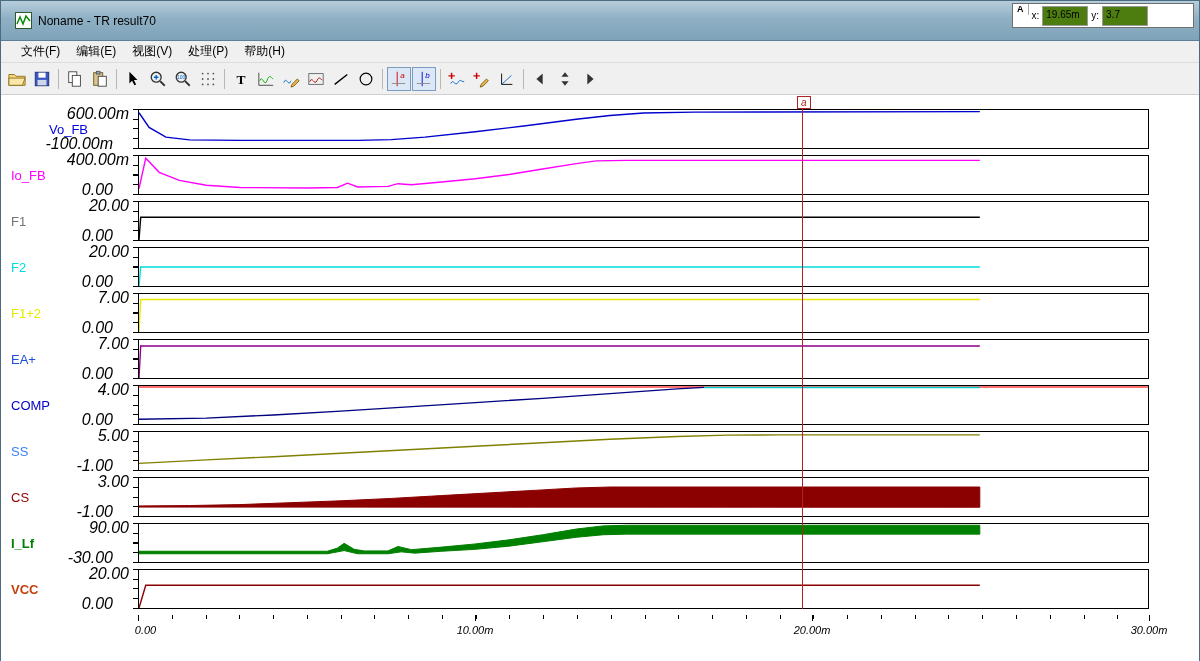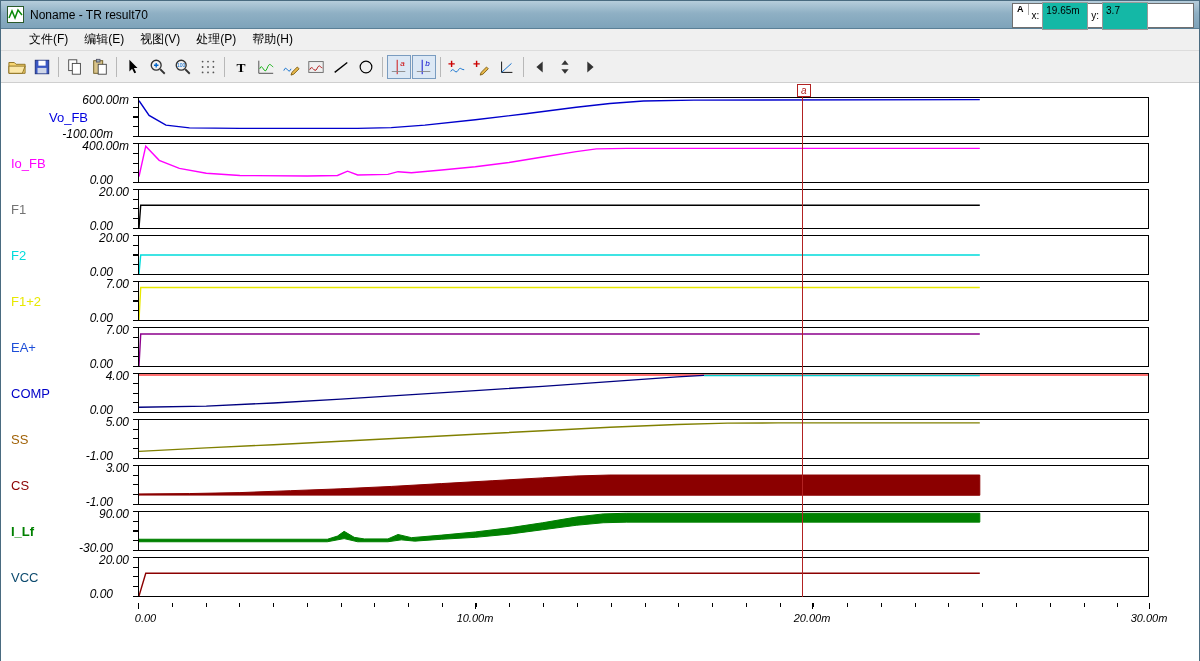--- a/index.html
+++ b/index.html
@@ -5,63 +5,63 @@
   * { box-sizing: border-box; margin: 0; padding: 0; }
   body {
     width: 1200px; height: 661px; overflow: hidden;
     font-family: "Liberation Sans", sans-serif;
     background: #fff;
   }
   .app { position: relative; width: 1200px; height: 661px; background: #fff; border: 1px solid #4a6b80; }
 
   
   .titlebar {
-    height: 28px; display: flex; align-items: center; padding: 0 6px;
+    height: 40px; display: flex; align-items: center; padding: 0 14px;
     background: linear-gradient(#b6cddb, #8fb0c4 45%, #7ea3ba);
     border-bottom: 1px solid #5a7f96;
   }
   .app-icon { width: 17px; height: 17px; display: inline-flex; }
   .app-icon svg { width: 17px; height: 17px; }
   .title { font-size: 12px; color: #000; margin-left: 6px; }
 
   
   .readout {
     position: absolute; top: 2px; right: 5px; z-index: 60;
     width: 182px; height: 25px; background: #fff; border: 1px solid #6f6f6f;
     display: flex; align-items: center; gap: 3px; padding: 0 4px; font-size: 10px;
   }
   .ro-a { font-size: 9px; font-weight: bold; border-right: 1px solid #aaa; padding-right: 4px; align-self: flex-start; line-height: 11px; }
   .ro-lab { font-size: 10px; }
-  .ro-box { border: 1px solid #9a9a9a; background: #14b8a6; padding: 0 3px; min-width: 46px; height: 28px; line-height: 15px; font-size: 10px; }
+  .ro-box { border: 1px solid #9a9a9a; background: #4d7c0f; padding: 0 3px; min-width: 46px; height: 20px; line-height: 15px; font-size: 10px; }
 
   
   .menubar {
     height: 22px; background: #f0f0f0; display: flex; align-items: center;
-    padding-left: 20px; border-bottom: 1px solid #dcdcdc; font-size: 12px;
+    padding-left: 12px; border-bottom: 1px solid #dcdcdc; font-size: 12px;
   }
   .menu-item { padding: 2px 8px; cursor: default; }
 
   
   .toolbar {
     height: 32px; background: #f0f0f0; display: flex; align-items: center;
     padding-left: 4px; gap: 1px; border-bottom: 1px solid #cfcfcf;
   }
   .tb-btn {
     width: 24px; height: 24px; background: transparent; border: 1px solid transparent;
     display: inline-flex; align-items: center; justify-content: center; padding: 0;
   }
   .tb-btn.active { border: 1px solid #7a9cc0; background: #dce8f5; }
   .tb-btn svg { width: 18px; height: 18px; }
   .tb-sep { width: 1px; height: 20px; background: #b8b8b8; margin: 0 3px; }
 
   
   .plot-region { position: relative; height: 579px; background: #fff; padding-top: 14px; }
   .panel { display: flex; height: 40px; margin-bottom: 6px; }
   .sig { width: 75px; font-size: 13px; padding-left: 10px; display: flex; align-items: center; }
-  .yaxis { width: 62px; position: relative; font-size: 12px; font-style: italic; color: #000; }
+  .yaxis { width: 62px; position: relative; font-size: 16px; font-style: italic; color: #000; }
   .ymax { position: absolute; top: -4px; right: 9px; white-space: nowrap; }
   .ymin { position: absolute; bottom: -4px; right: 25px; white-space: nowrap; }
   .yticks {
     position: absolute; right: 0; top: 0; bottom: 0; width: 5px;
     background: repeating-linear-gradient(to bottom, #000 0 1px, transparent 1px 9.75px);
   }
   .pbox { flex: 1; margin-right: 50px; border: 1px solid #000; position: relative; background: #fff; }
   .pbox svg { position: absolute; left: 0; top: 0; width: 100%; height: 100%; display: block; }
 
   
@@ -398,21 +398,21 @@
           </div>
           <div class="pbox">
             <svg viewBox="0 0 1000 100" preserveAspectRatio="none">
               <path d="M0.0 2.50 L1000.0 2.50" fill="none" stroke="#ff4040" stroke-width="1.4" vector-effect="non-scaling-stroke"></path>
               <path d="M0.0 87.50 L66.7 84.50 L133.3 76.25 L200.0 66.25 L266.7 55.00 L333.3 43.75 L400.0 32.50 L466.7 20.00 L533.3 7.50 L560.0 3.75" fill="none" stroke="#000080" stroke-width="1.4" vector-effect="non-scaling-stroke"></path>
               <path d="M560.0 3.75 L833.3 3.75" fill="none" stroke="#00cccc" stroke-width="1.4" vector-effect="non-scaling-stroke"></path>
             </svg>
           </div>
         </div>
         <div class="panel">
-          <div class="sig" style="color: #a16207;">SS</div>
+          <div class="sig" style="color: #3b82f6;">SS</div>
           <div class="yaxis">
             <span class="ymax">5.00</span>
             <span class="ymin">-1.00</span>
             <div class="yticks"></div>
           </div>
           <div class="pbox">
             <svg viewBox="0 0 1000 100" preserveAspectRatio="none">
               <path d="M0.0 82.50 L66.7 73.33 L133.3 65.00 L200.0 55.83 L266.7 46.67 L333.3 37.50 L400.0 28.33 L466.7 19.17 L533.3 11.67 L583.3 8.33 L633.3 7.50 L833.3 7.50" fill="none" stroke="#808000" stroke-width="1.4" vector-effect="non-scaling-stroke"></path>
             </svg>
           </div>
@@ -437,21 +437,21 @@
             <span class="ymin">-30.00</span>
             <div class="yticks"></div>
           </div>
           <div class="pbox">
             <svg viewBox="0 0 1000 100" preserveAspectRatio="none">
               <path d="M0.0 71.67 L186.7 71.67 L196.7 63.33 L203.3 50.83 L213.3 66.67 L223.3 70.83 L246.7 70.83 L256.7 59.17 L270.0 67.50 L300.0 60.83 L333.3 52.50 L366.7 41.67 L400.0 28.33 L433.3 13.33 L460.0 5.00 L483.3 3.33 L833.3 3.33 L833.3 26.67 L483.3 26.67 L460.0 28.33 L433.3 35.00 L400.0 46.67 L366.7 58.33 L333.3 66.67 L300.0 71.67 L273.3 76.67 L260.0 73.33 L246.7 78.33 L216.7 78.33 L203.3 70.00 L186.7 78.33 L0.0 78.33 Z" fill="#008000" stroke="#008000" stroke-width="1" vector-effect="non-scaling-stroke"></path>
             </svg>
           </div>
         </div>
         <div class="panel">
-          <div class="sig" style="color: #0c4a6e;">VCC</div>
+          <div class="sig" style="color: #c2410c; font-weight: bold;">VCC</div>
           <div class="yaxis">
             <span class="ymax">20.00</span>
             <span class="ymin">0.00</span>
             <div class="yticks"></div>
           </div>
           <div class="pbox">
             <svg viewBox="0 0 1000 100" preserveAspectRatio="none">
               <path d="M0.0 100.00 L6.7 40.00 L833.3 40.00" fill="none" stroke="#8b0000" stroke-width="1.4" vector-effect="non-scaling-stroke"></path>
             </svg>
           </div>

